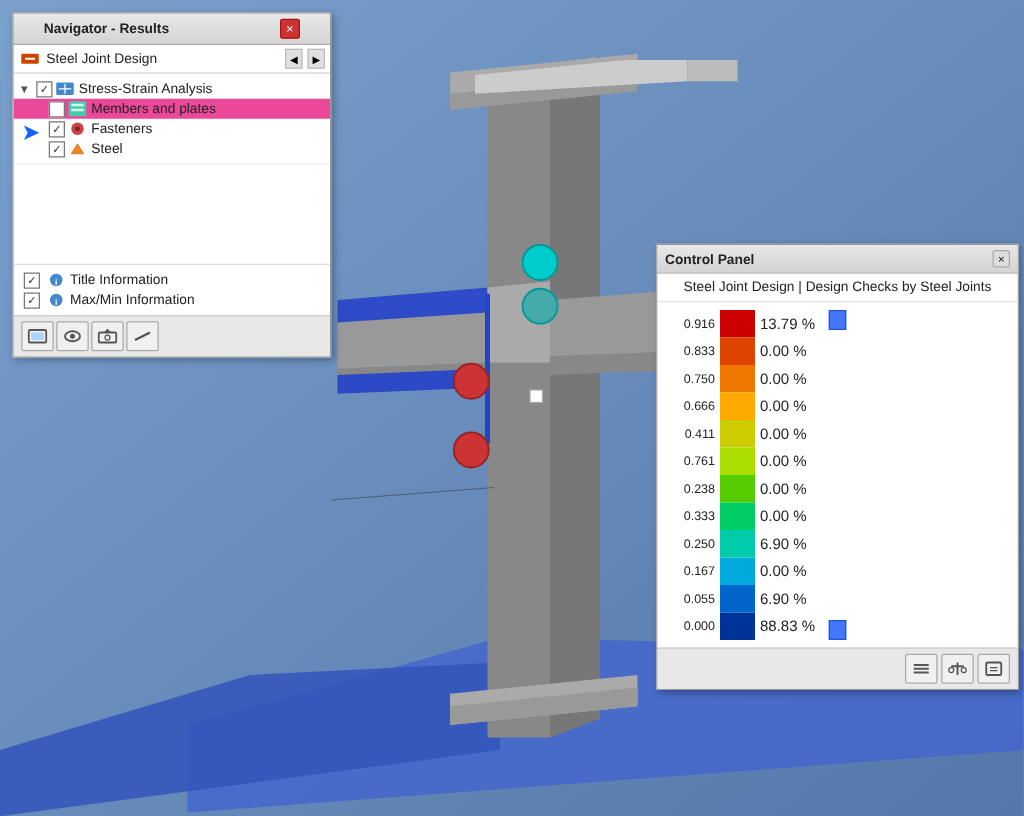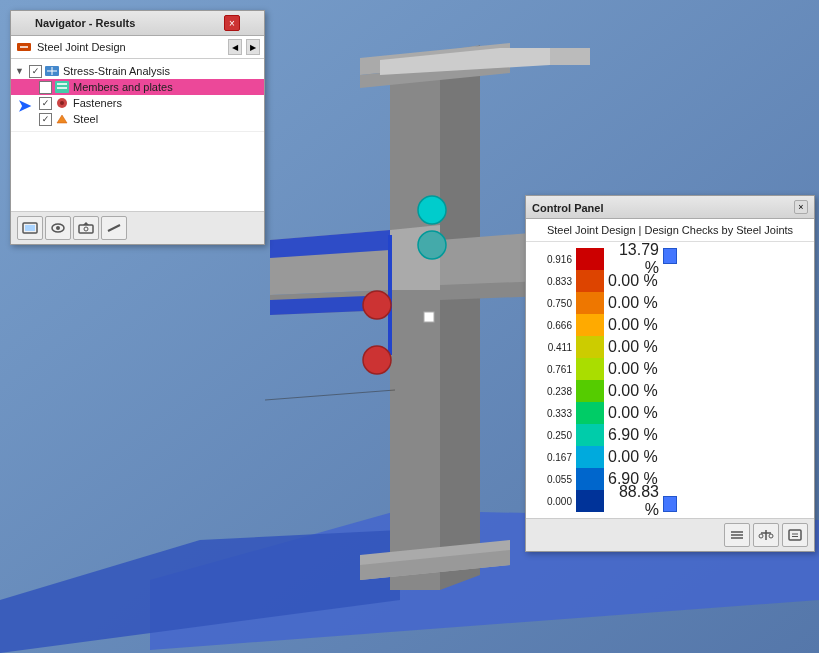--- a/index.html
+++ b/index.html
@@ -270,21 +270,21 @@
     }
 
     .cp-values {
       width: 55px;
       display: flex;
       flex-direction: column;
       gap: 0px;
     }
 
     .cp-value {
-      font-size: 16px;
+      font-size: 12px;
       color: #222;
       height: 22px;
       display: flex;
       align-items: center;
       padding-left: 4px;
     }
 
     .cp-indicator {
       display: flex;
       flex-direction: column;
@@ -447,20 +447,38 @@
       <span class="tree-checkbox checked"></span>
       <svg width="16" height="14" style="margin-right:3px">
         <polygon points="3,11 8,3 13,11" fill="#ee8822" stroke="#cc5500" stroke-width="0.5"></polygon>
       </svg>
       <span class="tree-label">Steel</span>
     </div>
   </div>
 
   <div style="height:80px; background:white; border-top: 1px solid #eee;"></div>
 
+  <div class="nav-bottom-section">
+    <div class="nav-info-item">
+      <span class="tree-checkbox checked"></span>
+      <svg width="16" height="14">
+        <circle cx="8" cy="7" r="5" fill="#4488cc"></circle>
+        <text x="8" y="11" text-anchor="middle" fill="white" font-size="7" font-weight="bold">i</text>
+      </svg>
+      <span style="font-size:11px; color:#222;">Title Information</span>
+    </div>
+    <div class="nav-info-item">
+      <span class="tree-checkbox checked"></span>
+      <svg width="16" height="14">
+        <circle cx="8" cy="7" r="5" fill="#4488cc"></circle>
+        <text x="8" y="11" text-anchor="middle" fill="white" font-size="7" font-weight="bold">i</text>
+      </svg>
+      <span style="font-size:11px; color:#222;">Max/Min Information</span>
+    </div>
+  </div>
 
   <div class="nav-toolbar">
     <div class="toolbar-btn">
       <svg width="16" height="14">
         <rect x="1" y="2" width="14" height="10" fill="none" stroke="#555" stroke-width="1.5" rx="1"></rect>
         <rect x="3" y="4" width="10" height="6" fill="#aad4ff"></rect>
       </svg>
     </div>
     <div class="toolbar-btn">
       <svg width="16" height="14">

